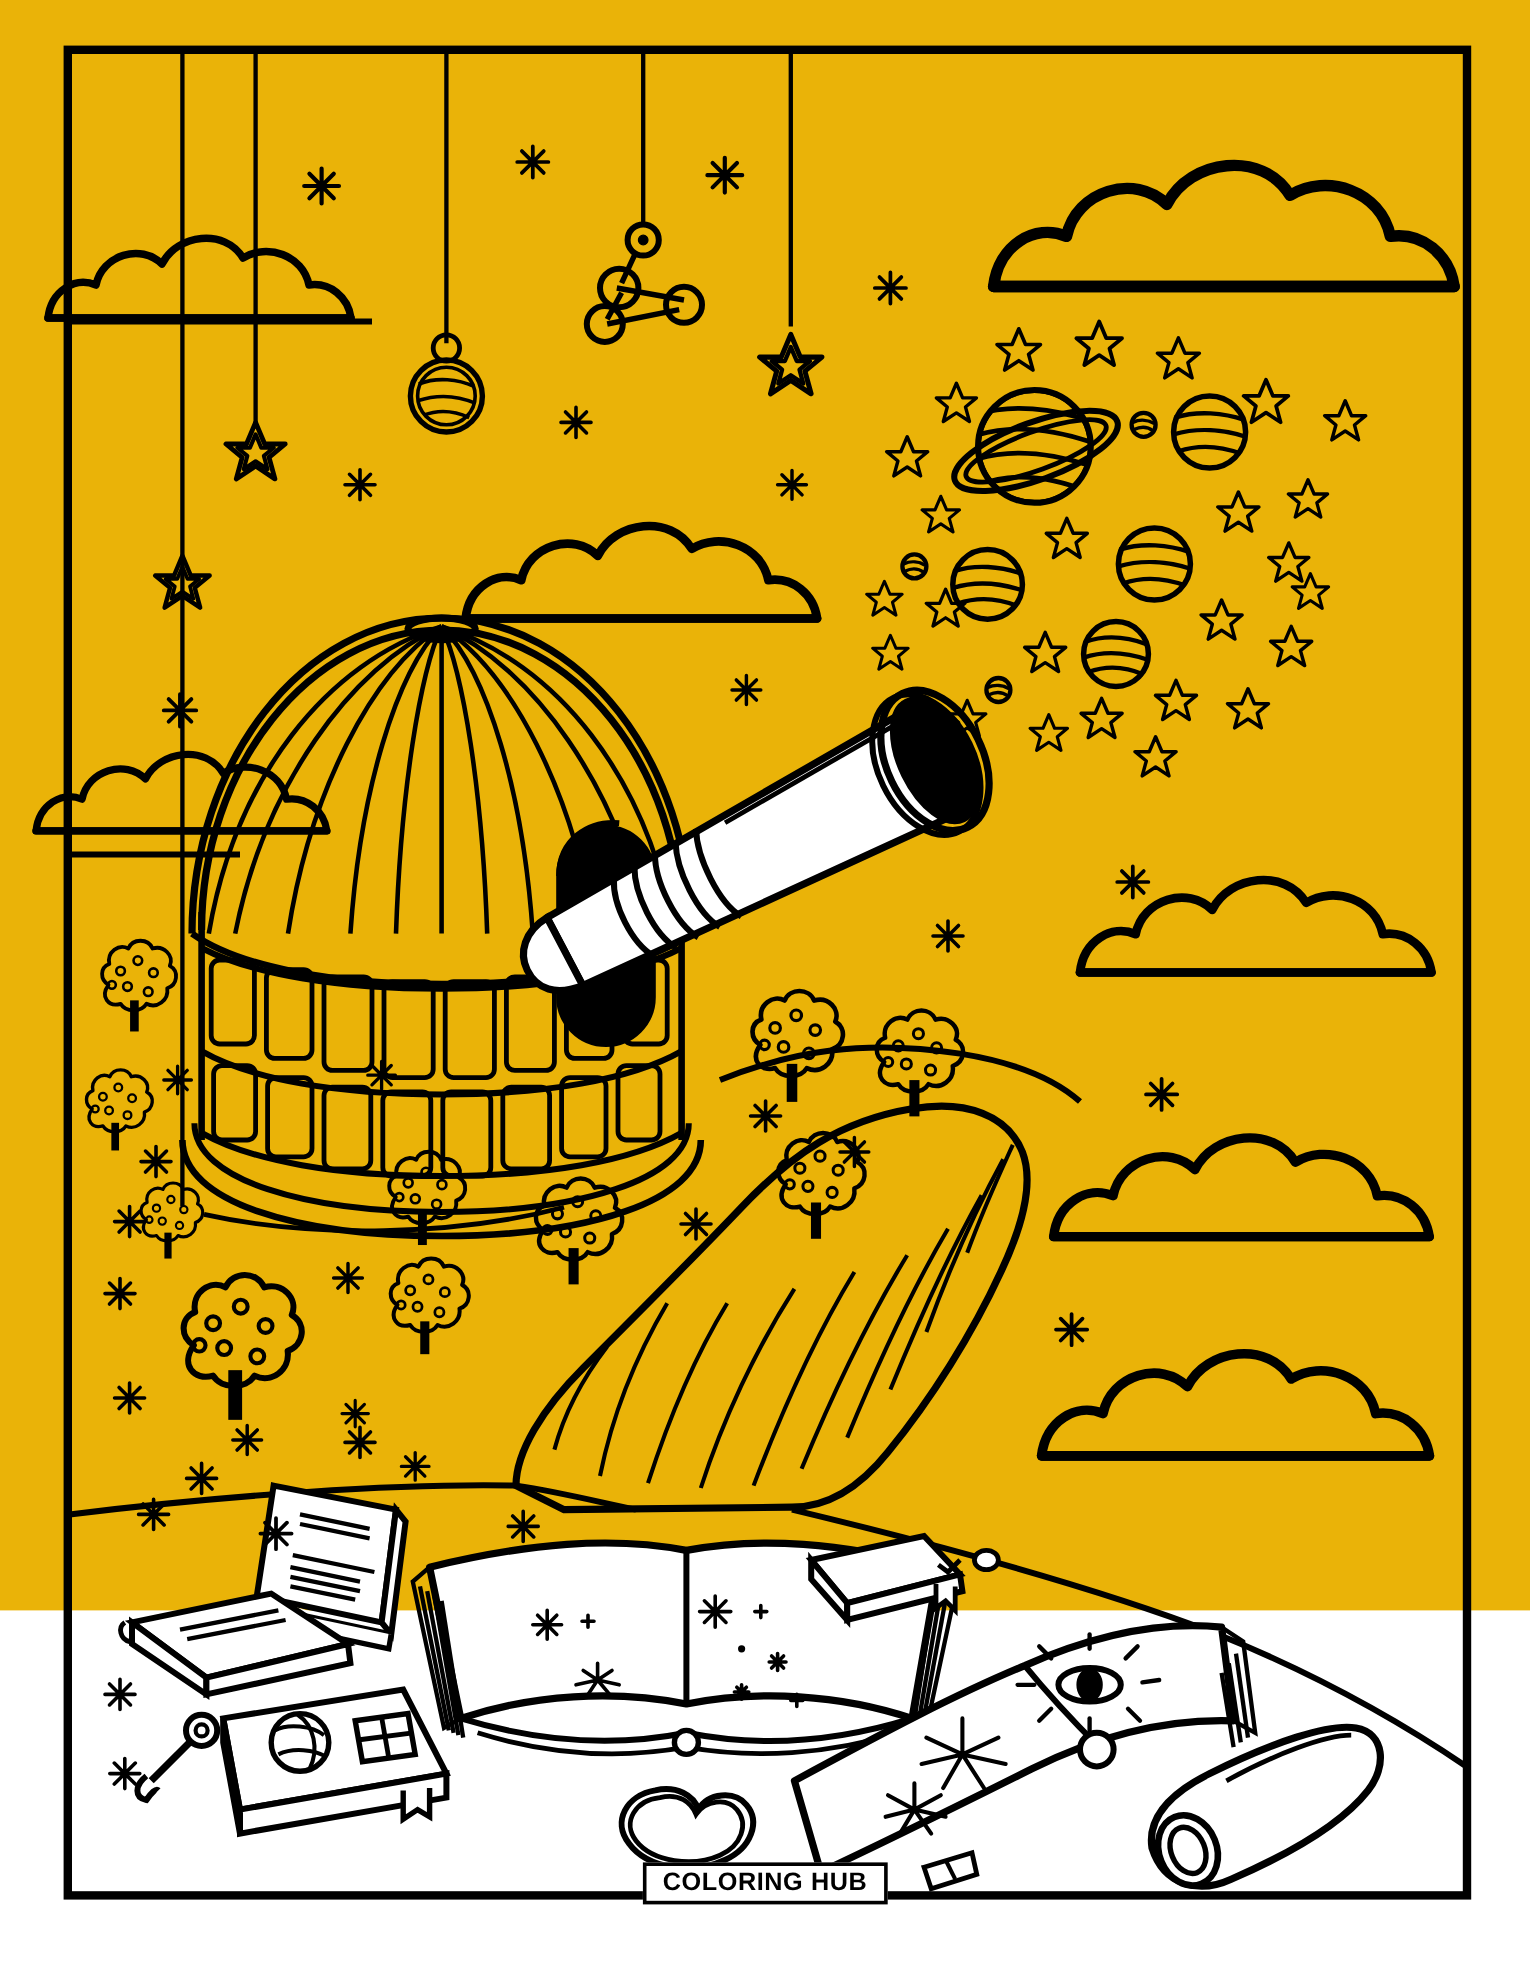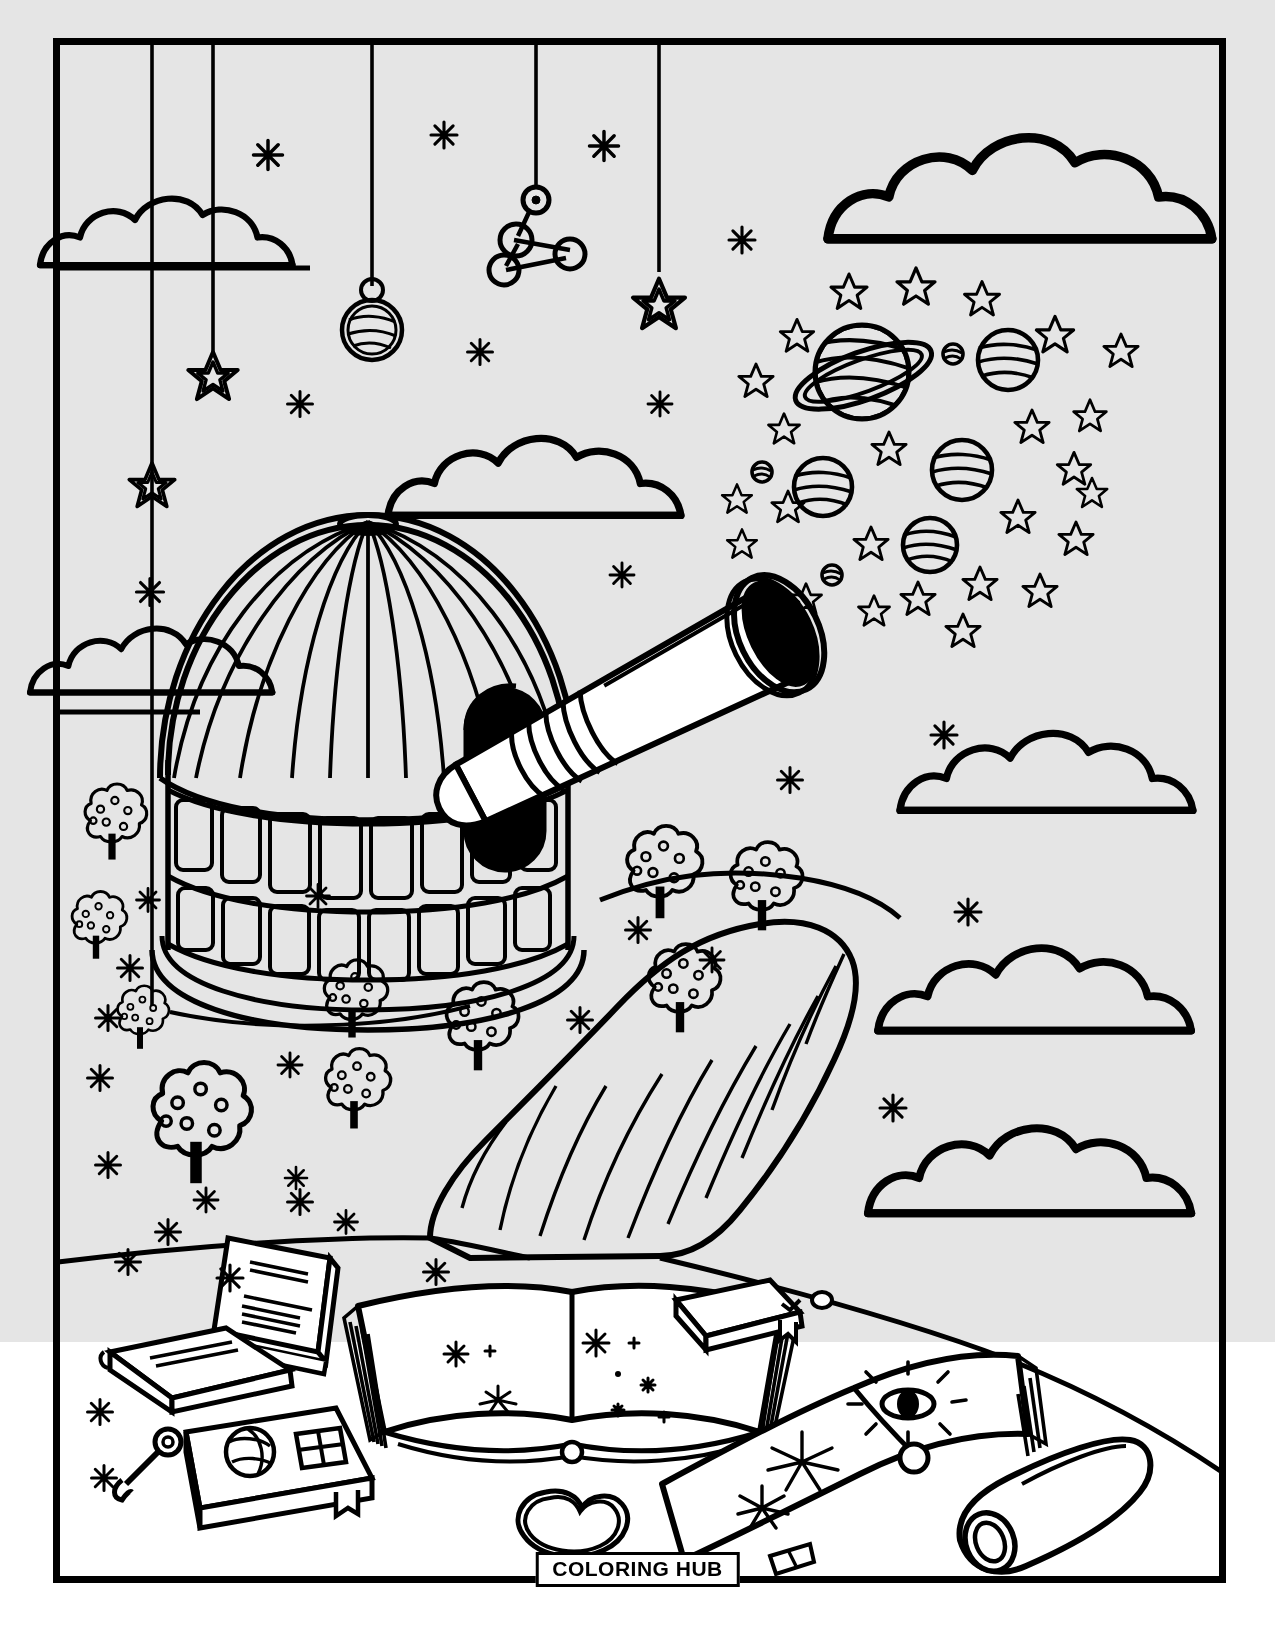--- a/index.html
+++ b/index.html
@@ -11,21 +11,21 @@
   body {
     width: 1275px;
     height: 1650px;
     font-family: "Liberation Sans", sans-serif;
     overflow: hidden;
   }
   #page {
     position: relative;
     width: 1275px;
     height: 1342px;
-    background: #e5e5e5;
+    background: #eab308;
   }
   #art {
     position: absolute;
     left: 0; top: 0;
     width: 1275px;
     height: 1650px;
     display: block;
   }
   #watermark {
     position: absolute;

